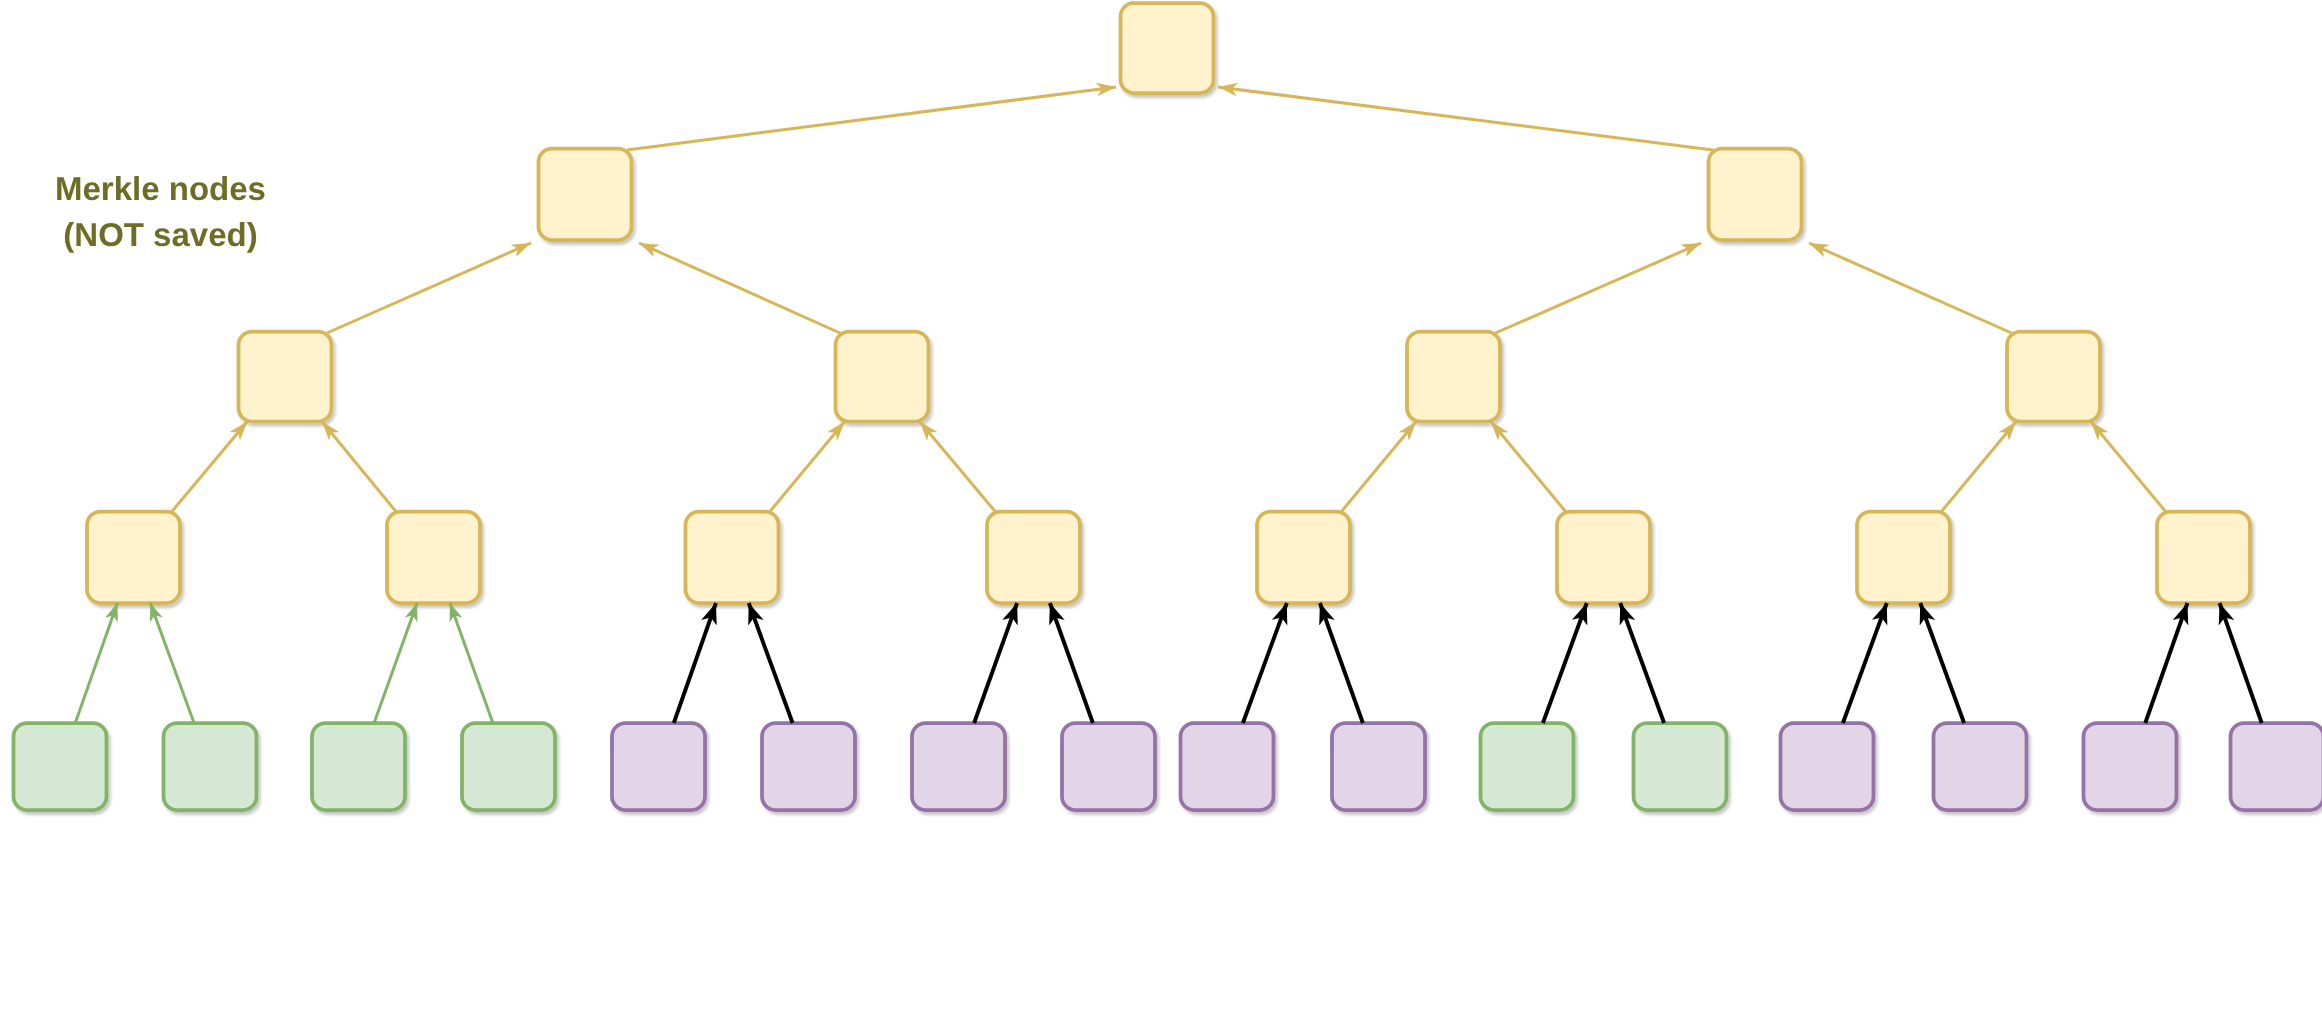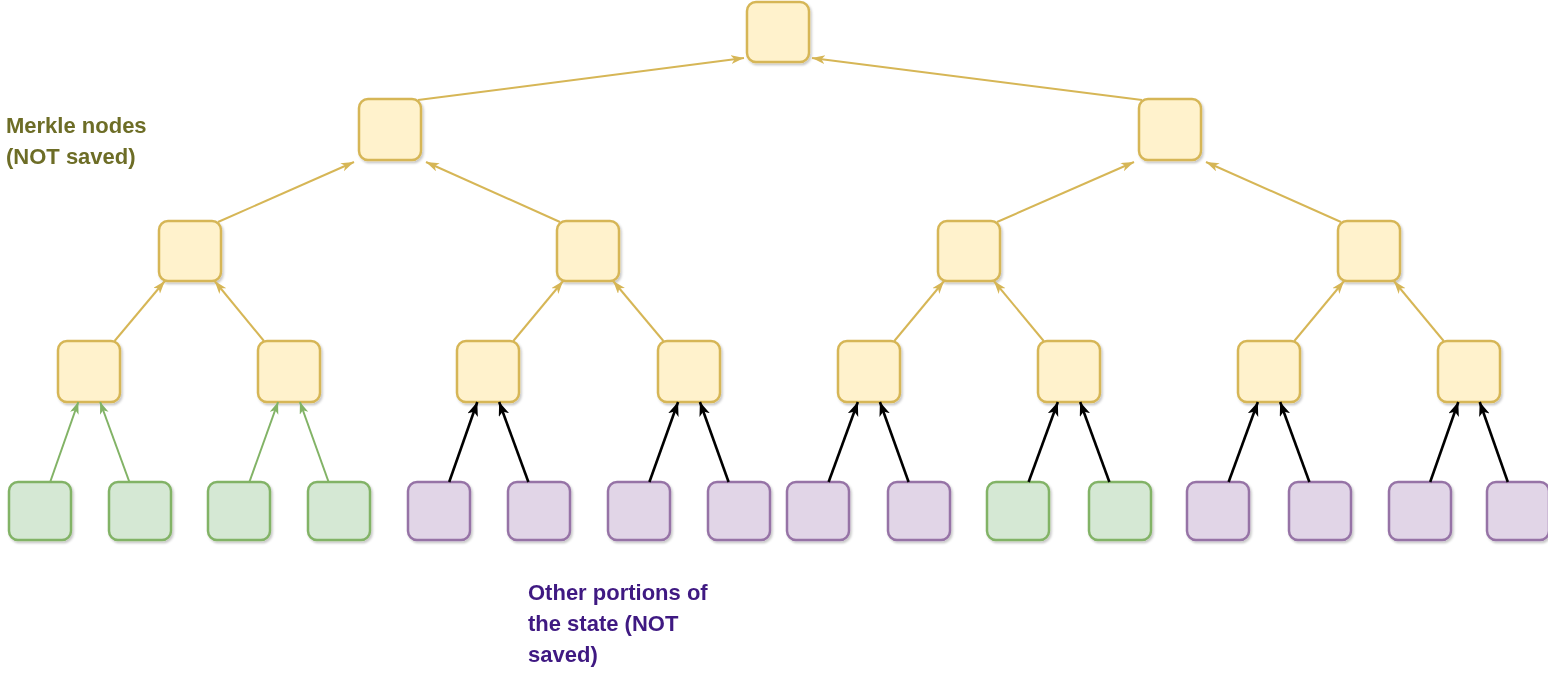--- a/index.html
+++ b/index.html
@@ -4,21 +4,21 @@
 <style>
   html, body { margin: 0; padding: 0; background: #ffffff; }
   .canvas {
     position: relative; width: 1548px; height: 680px;
     background: #ffffff; overflow: hidden;
     font-family: "Liberation Sans", sans-serif;
   }
   .canvas svg { position: absolute; left: 0; top: 0; }
   .lbl {
     position: absolute; font-weight: bold; font-size: 22px; line-height: 31px;
-    white-space: pre-line;
+    text-align: center; white-space: pre-line;
   }
   .lbl-merkle { left: 6px;   top: 110px; width: 202px; }
   .lbl-saved  { left: 18px;  top: 577px; width: 240px; }
   .lbl-other  { left: 528px; top: 577px; width: 240px; }
 </style>
 </head>
 <body>
 
 <div class="canvas">
   <svg id="tree" width="1548" height="680" viewBox="0 0 1548 680">
@@ -93,16 +93,13 @@
       <line x1="908.6057347670251" y1="482" x2="879.931899641577" y2="402" stroke="#000000" stroke-width="2.6" marker-end="url(#ah-other)"></line>
       <line x1="1028.6021505376343" y1="482" x2="1057.8494623655913" y2="402" stroke="#000000" stroke-width="2.6" marker-end="url(#ah-other)"></line>
       <line x1="1109.3978494623657" y1="482" x2="1080.1505376344087" y2="402" stroke="#000000" stroke-width="2.6" marker-end="url(#ah-other)"></line>
       <line x1="1228.6021505376343" y1="482" x2="1257.8494623655913" y2="402" stroke="#000000" stroke-width="2.6" marker-end="url(#ah-other)"></line>
       <line x1="1309.3978494623657" y1="482" x2="1280.1505376344087" y2="402" stroke="#000000" stroke-width="2.6" marker-end="url(#ah-other)"></line>
       <line x1="1430.1863799283153" y1="482" x2="1458.2867383512544" y2="402" stroke="#000000" stroke-width="2.6" marker-end="url(#ah-other)"></line>
       <line x1="1507.8136200716847" y1="482" x2="1479.7132616487456" y2="402" stroke="#000000" stroke-width="2.6" marker-end="url(#ah-other)"></line>
     </svg>
   <div class="lbl lbl-merkle" style="color: rgb(109, 109, 38);">Merkle nodes
 (NOT saved)</div>
-  <div class="lbl lbl-other" style="color: rgb(63, 25, 130);">Other portions of
-the state (NOT
-saved)</div>
 </div>
 
 </body></html>

